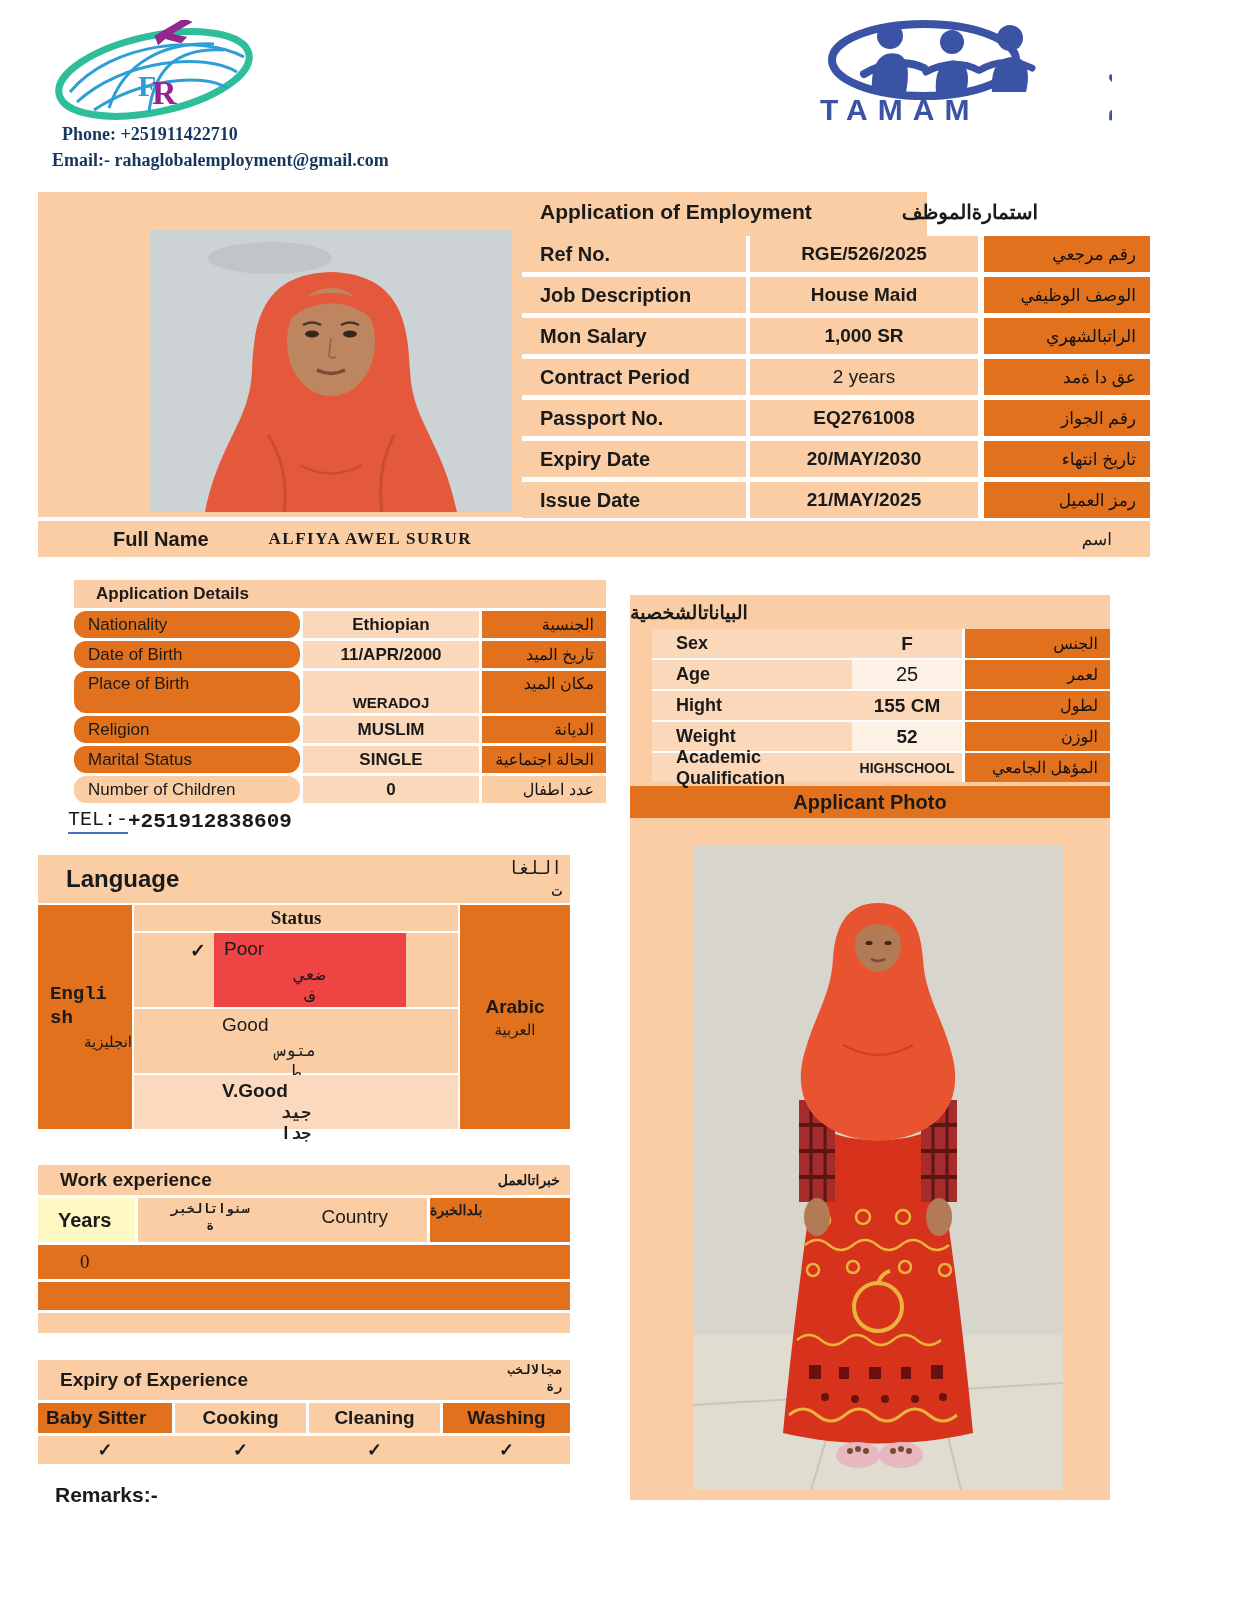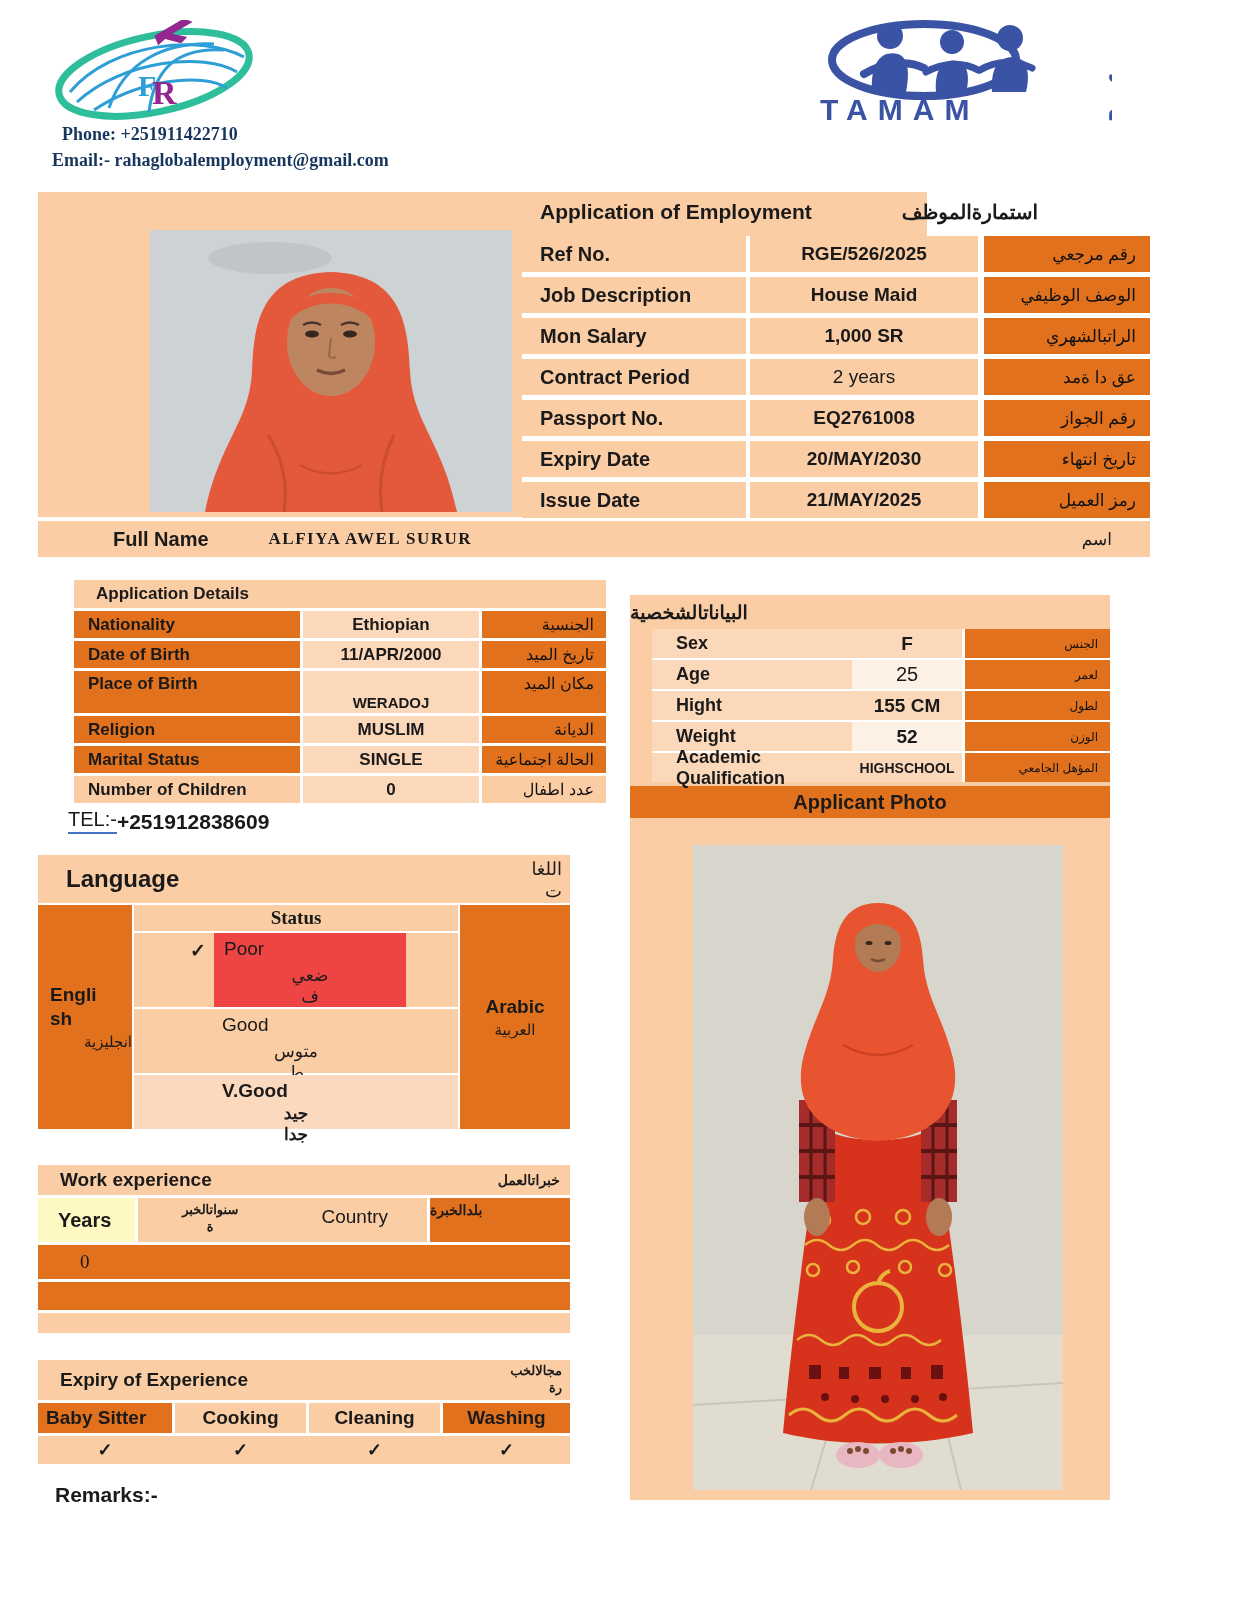--- a/index.html
+++ b/index.html
@@ -1,20 +1,20 @@
 <!DOCTYPE html>
 <html><head>
 <meta charset="utf-8">
 <style>
   html,body{margin:0;padding:0;background:#fff;}
   .page{position:relative;width:1236px;height:1600px;background:#fff;overflow:hidden;
         font-family:"Liberation Sans",sans-serif;color:#1a1a1a;}
   .abs{position:absolute;}
   .rtl{direction:rtl;}
-  .ml{white-space:pre-line;}
+  .ml{white-space:pre-line;font-family:Liberation Mono, monospace;}
   .lightc{background:#FDEFE2;}
 
   
   .agency-logo{left:52px;top:20px;width:210px;height:102px;}
   .agency-phone{left:62px;top:124px;font-family:"Liberation Serif",serif;font-weight:bold;font-size:18px;color:#17365D;}
   .agency-email{left:52px;top:150px;font-family:"Liberation Serif",serif;font-weight:bold;font-size:18px;color:#17365D;}
   .tamam-logo{left:812px;top:20px;width:300px;height:108px;}
 
   
   .app-block{left:38px;top:192px;width:889px;height:325px;background:#FBCDA5;}
@@ -33,30 +33,30 @@
   .fn-label{padding-left:75px;font-size:20px;font-weight:bold;}
   .fn-value{margin-left:60px;font-family:"Liberation Serif",serif;font-weight:bold;font-size:17px;letter-spacing:1.5px;}
   .fn-ar{margin-left:auto;padding-right:38px;font-size:17px;direction:rtl;}
 
   
   .details{left:38px;top:580px;width:532px;margin-left:36px;}
   .det-header{height:28px;background:#FBCDA5;display:flex;align-items:center;padding-left:22px;font-size:17px;font-weight:bold;margin-bottom:3px;}
   .det-table{background:#fff;}
   .det-row{display:flex;height:27px;margin-bottom:3px;}
   .det-row:last-child{margin-bottom:0;}
-  .det-label{width:212px;background:#E2711D;display:flex;align-items:center;padding-left:14px;font-size:17px;font-weight:bold;margin-right:3px;}
+  .det-label{width:212px;background:#E2711D;display:flex;align-items:center;padding-left:14px;font-size:17px;font-weight:normal;margin-right:3px;border-radius:12px;}
   .det-value{width:176px;background:#FCD8BA;display:flex;align-items:center;justify-content:center;font-size:17px;font-weight:bold;margin-right:3px;}
   .det-ar{flex:1;background:#E2711D;display:flex;align-items:center;direction:rtl;padding-right:12px;font-size:16px;color:#111;}
   .det-row.tall{height:42px;}
   .det-row.tall .det-label{align-items:flex-start;padding-top:3px;}
   .det-row.tall .det-ar{align-items:flex-start;padding-top:3px;}
   .det-row.tall .det-value{align-items:flex-end;padding-bottom:2px;font-size:15px;}
   .det-row.plain .det-label{background:#FBCDA5;}
   .det-row.plain .det-ar{background:#FBCDA5;}
-  .tel-line{left:68px;top:808px;font-size:20px;display:flex;align-items:flex-end;}
+  .tel-line{left:68px;top:808px;font-size:20px;display:flex;align-items:center;font-family:Liberation Mono, monospace;}
   .tel-label{border-bottom:2px solid #4472C4;padding-bottom:1px;}
   .tel-number{font-weight:bold;font-size:21px;}
 
   
   .language{left:38px;top:855px;width:532px;}
   .lang-header{height:48px;background:#FBCDA5;display:flex;margin-bottom:2px;}
   .lang-title{font-size:24px;font-weight:bold;padding-left:28px;align-self:center;}
   .lang-title-ar{margin-left:auto;padding-right:8px;padding-top:4px;font-size:18px;direction:rtl;text-align:right;line-height:1.2;}
   .lang-body{display:flex;background:#fff;}
   .lang-col-en{width:82px;background:#E2711D;display:flex;flex-direction:column;justify-content:center;padding-left:12px;margin-right:2px;}
@@ -119,21 +119,21 @@
   .panel{left:630px;top:595px;width:480px;height:905px;background:#FBCDA5;}
   .panel-header{height:34px;display:flex;align-items:center;justify-content:flex-end;padding-right:18px;font-size:19px;font-weight:bold;direction:rtl;}
   .p-table{margin-left:22px;width:458px;background:#fff;}
   .p-row{display:flex;height:29px;margin-bottom:2px;}
   .p-row:last-child{margin-bottom:0;}
   .p-label{width:200px;background:#FCD8BA;display:flex;align-items:center;padding-left:24px;font-size:18px;font-weight:bold;box-sizing:border-box;}
   .p-value{width:110px;background:#FCD8BA;display:flex;align-items:center;justify-content:center;font-size:19px;font-weight:bold;margin-right:3px;}
   .p-value.reg{font-weight:normal;font-size:20px;}
   .p-value.lt{background:#FDF0E4;}
   .p-value.sm{font-size:14px;}
-  .p-ar{width:145px;background:#E2711D;display:flex;align-items:center;direction:rtl;padding-right:12px;font-size:12px;color:#111;box-sizing:border-box;}
+  .p-ar{width:145px;background:#E2711D;display:flex;align-items:center;direction:rtl;padding-right:12px;font-size:16px;color:#111;box-sizing:border-box;}
   .photo-bar{margin-top:4px;height:32px;background:#E2711D;display:flex;align-items:center;justify-content:center;font-size:20px;font-weight:bold;}
   .full-photo{position:absolute;left:63px;top:250px;width:370px;height:645px;}
 </style>
 </head>
 <body>
 
 <div class="page">
 
   <div class="abs agency-logo">
     <svg width="210" height="102" viewBox="0 0 210 102">

